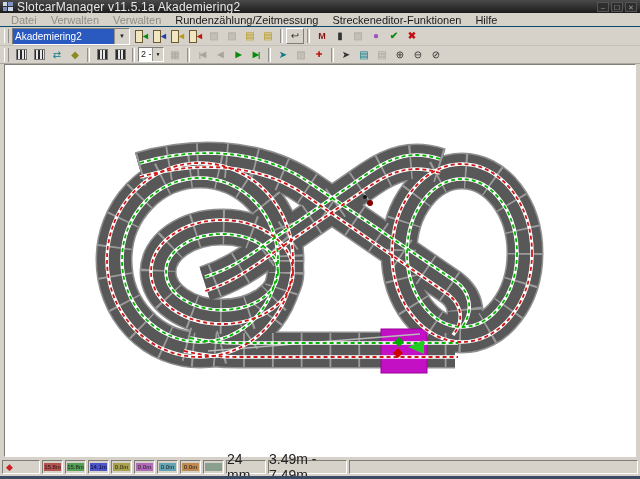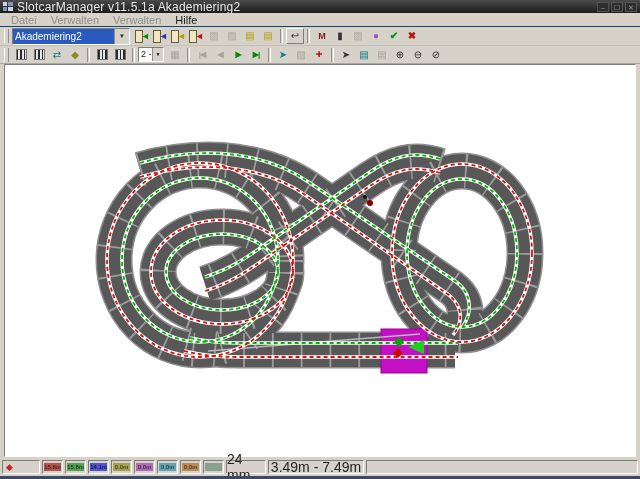--- a/index.html
+++ b/index.html
@@ -95,21 +95,21 @@
   .sp-diamond{width:38px;justify-content:flex-start;padding-left:3px;}
   .diamond{color:#cc2020;font-size:9px;line-height:12px;}
   .sp-swatch{width:21px;}
   .sw{width:17px;height:8px;font-size:6px;line-height:8px;text-align:center;
     color:#1a1a1a;overflow:hidden;white-space:nowrap;}
   .sw1{background:#b5524e;} .sw2{background:#55a054;} .sw3{background:#4f55c8;color:#00082a;}
   .sw4{background:#a8a14b;} .sw5{background:#b06ab8;} .sw6{background:#62a4b4;}
   .sw7{background:#bf8a50;} .sw8{background:#8aa08e;}
   .sp-text{font-size:14px;color:#222;}
   .sp-grid{width:40px;}
-  .sp-dim{width:96px;}
+  .sp-dim{width:79px;}
   .sp-fill{flex:1;}
 
   .bottomstrip{position:absolute;left:0;top:476px;width:640px;height:3px;
     background:#3c4a66;}
 </style>
 </head>
 <body>
 
 <div class="app">
 
@@ -120,20 +120,22 @@
       <span class="win-btn">–</span>
       <span class="win-btn">☐</span>
       <span class="win-btn">✕</span>
     </span>
   </div>
 
   <div class="menubar">
     <span class="menu-item dis">Datei</span>
     <span class="menu-item dis">Verwalten</span>
     <span class="menu-item dis">Verwalten</span>
+    <span class="menu-item">Rundenzählung/Zeitmessung</span>
+    <span class="menu-item">Streckeneditor-Funktionen</span>
     <span class="menu-item">Hilfe</span>
   </div>
 
   <div class="toolbar t1">
     <span class="grip"></span>
     <span class="combo">
       <span class="combo-sel">Akademiering2</span>
       <span class="combo-btn">▼</span>
     </span>
     <span class="tbtn door">

